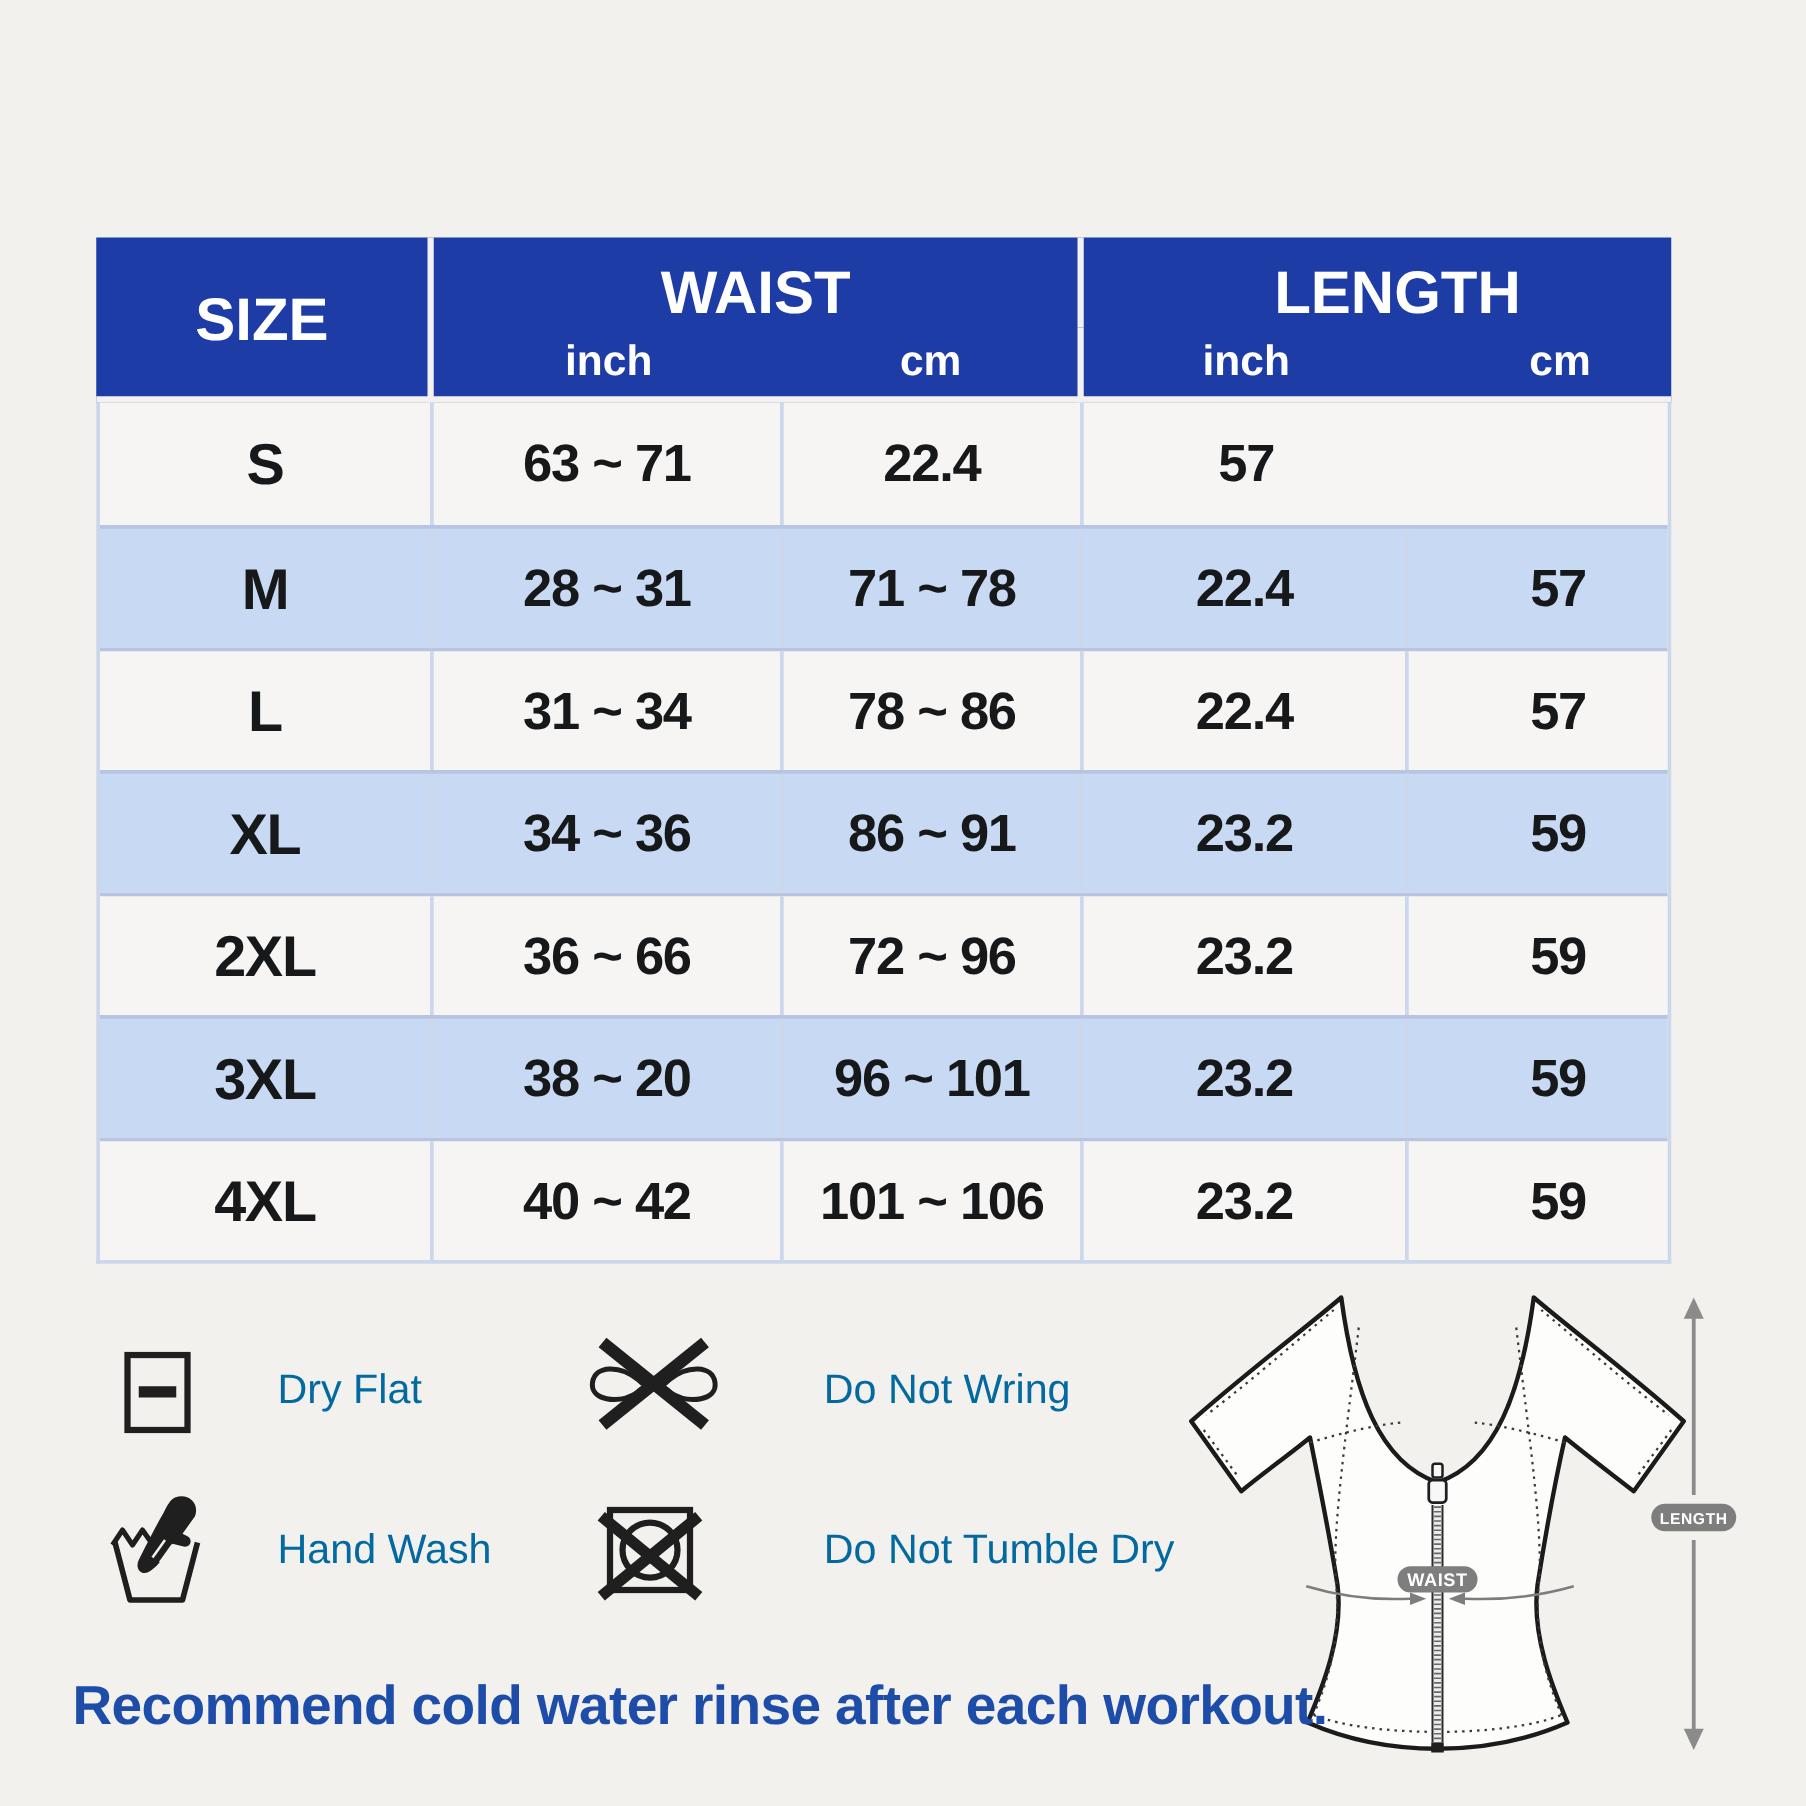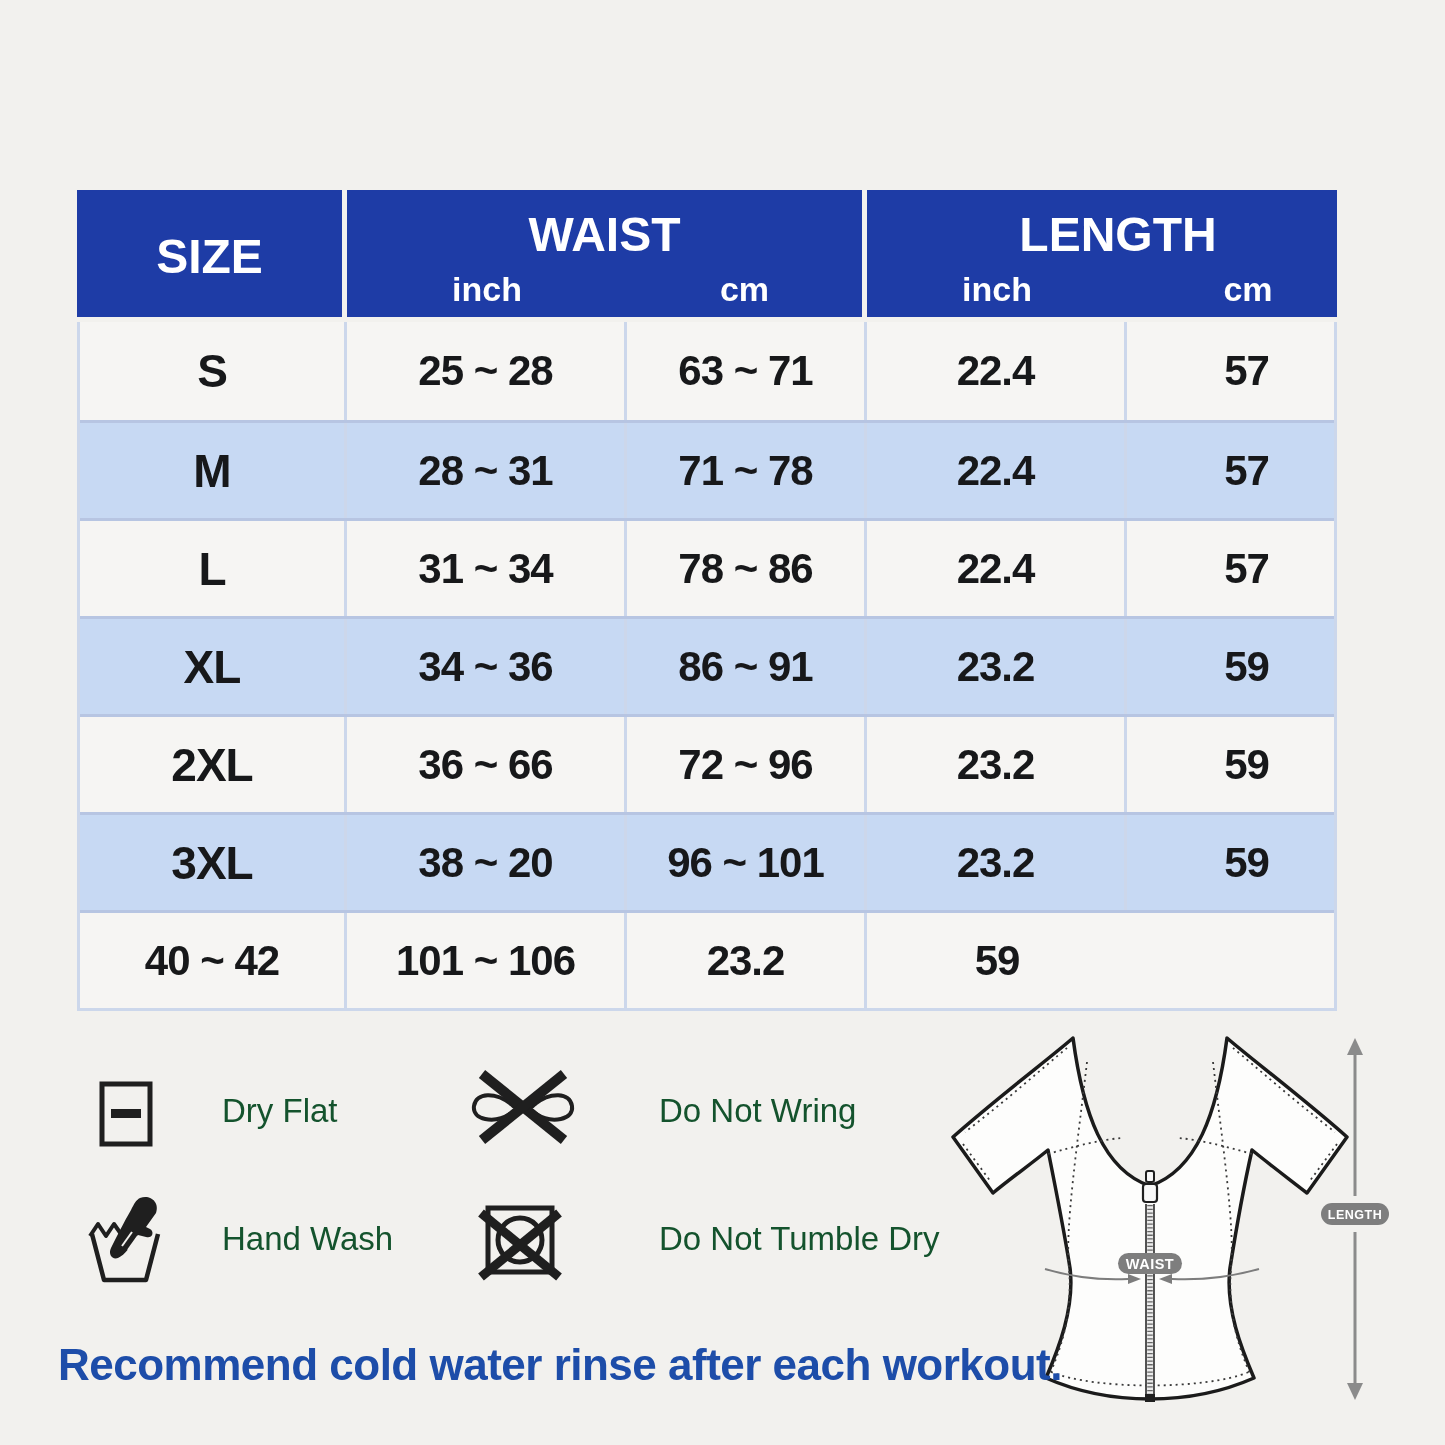--- a/index.html
+++ b/index.html
@@ -44,21 +44,21 @@
   .row+.row{border-top:3px solid var(--rowline)}
   .row.light{background:var(--row-light)}
   .row.blue{background:var(--row-blue)}
   .c{display:flex;align-items:center;justify-content:center;border-right:3px solid var(--sep);
     font-size:42px;font-weight:700;color:#17181a;letter-spacing:-1px}
   .c:last-child{border-right:none}
   .c.size{font-size:46px}
 
   
   .care-icon{position:absolute}
-  .care-label{position:absolute;font-size:33px;color:#14532d;white-space:nowrap}
+  .care-label{position:absolute;font-size:33px;color:#0369a1;white-space:nowrap}
 
   
   .garment{position:absolute;left:935px;top:1028px;width:460px;height:420px}
 
   
   .note{position:absolute;left:58px;top:1340px;font-size:44px;font-weight:700;color:var(--note-blue);letter-spacing:-0.5px}
 </style>
 </head>
 <body>
 
@@ -71,21 +71,20 @@
       <div class="h-waist">WAIST</div>
       <div class="h-length">LENGTH</div>
       <div class="h-sub" style="grid-area:2/2/3/3">inch</div>
       <div class="h-sub waist-cm" style="grid-area:2/3/3/4">cm</div>
       <div class="h-sub" style="grid-area:2/4/3/5">inch</div>
       <div class="h-sub" style="grid-area:2/5/3/6">cm</div>
     </div>
     <div class="tbody">
       <div class="row light">
         <div class="c size">S</div>
-        <div class="c">25 ~ 28</div>
         <div class="c">63 ~ 71</div>
         <div class="c">22.4</div>
         <div class="c">57</div>
       </div>
       <div class="row blue">
         <div class="c size">M</div>
         <div class="c">28 ~ 31</div>
         <div class="c">71 ~ 78</div>
         <div class="c">22.4</div>
         <div class="c">57</div>
@@ -112,20 +111,21 @@
         <div class="c">59</div>
       </div>
       <div class="row blue">
         <div class="c size">3XL</div>
         <div class="c">38 ~ 20</div>
         <div class="c">96 ~ 101</div>
         <div class="c">23.2</div>
         <div class="c">59</div>
       </div>
       <div class="row light">
+        <div class="c size">4XL</div>
         <div class="c">40 ~ 42</div>
         <div class="c">101 ~ 106</div>
         <div class="c">23.2</div>
         <div class="c">59</div>
       </div>
     </div>
   </div>
 
   <svg class="care-icon" style="left:99px;top:1081px" width="54" height="66" viewBox="0 0 54 66">
     <rect x="3" y="3" width="48" height="60" fill="none" stroke="#1f1f1f" stroke-width="5"></rect>

